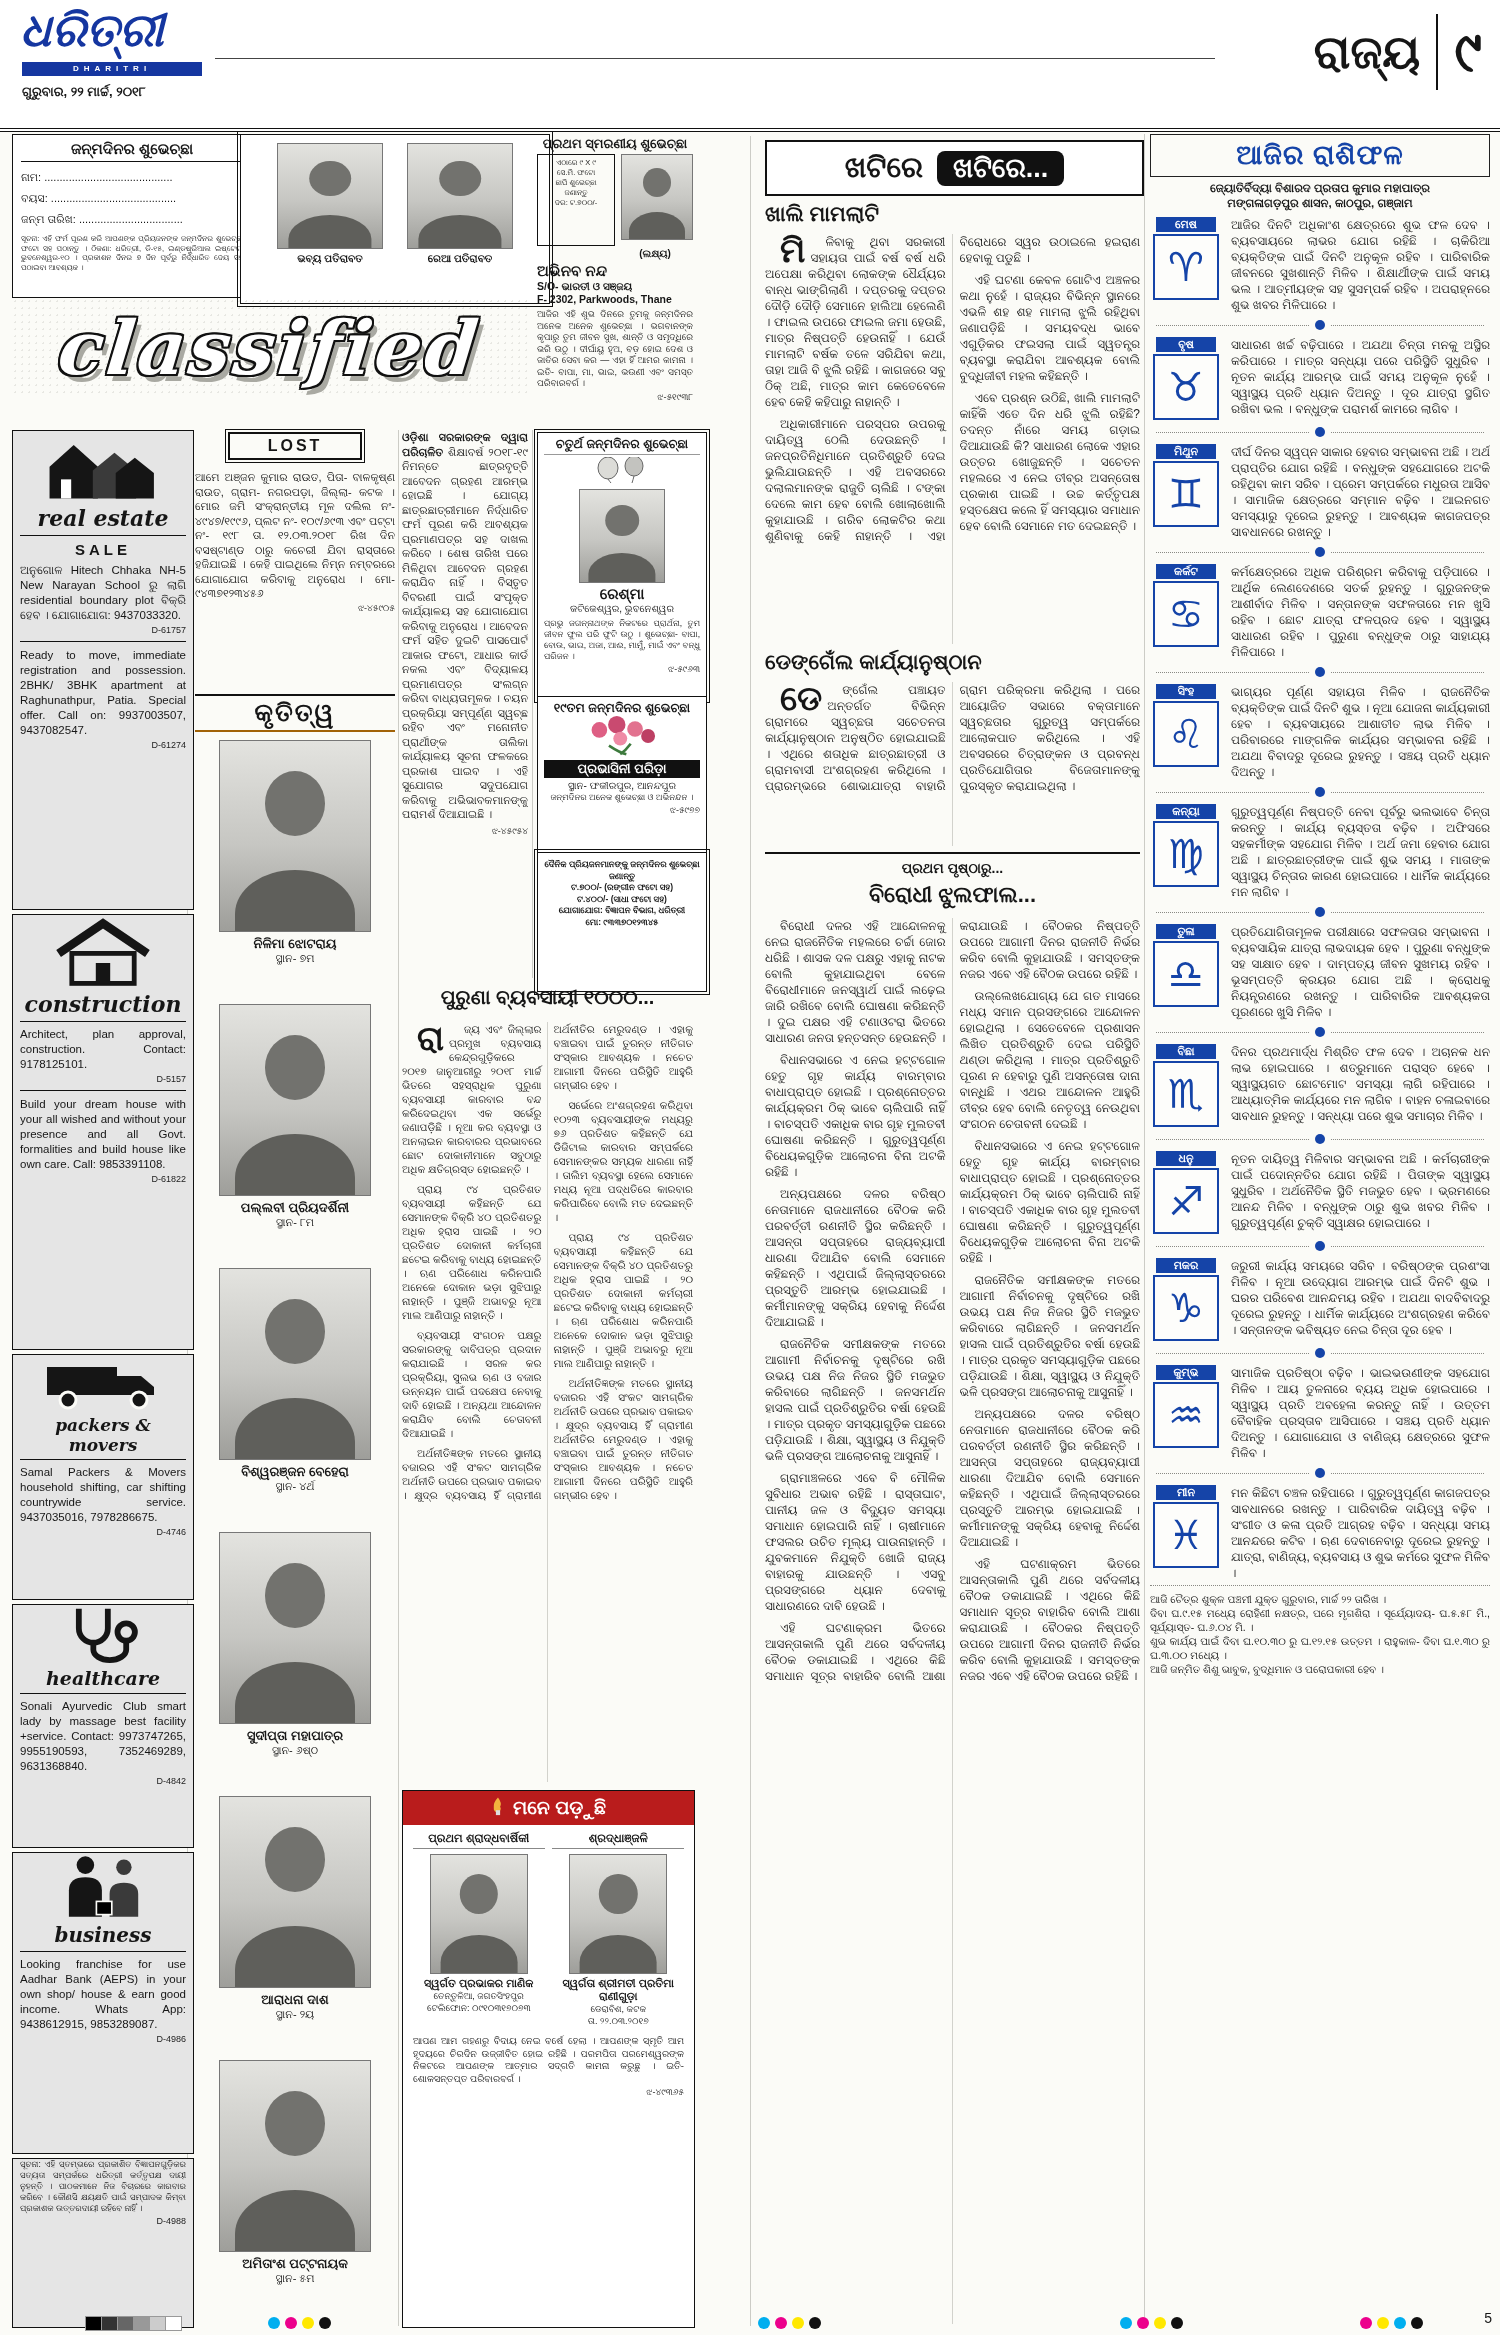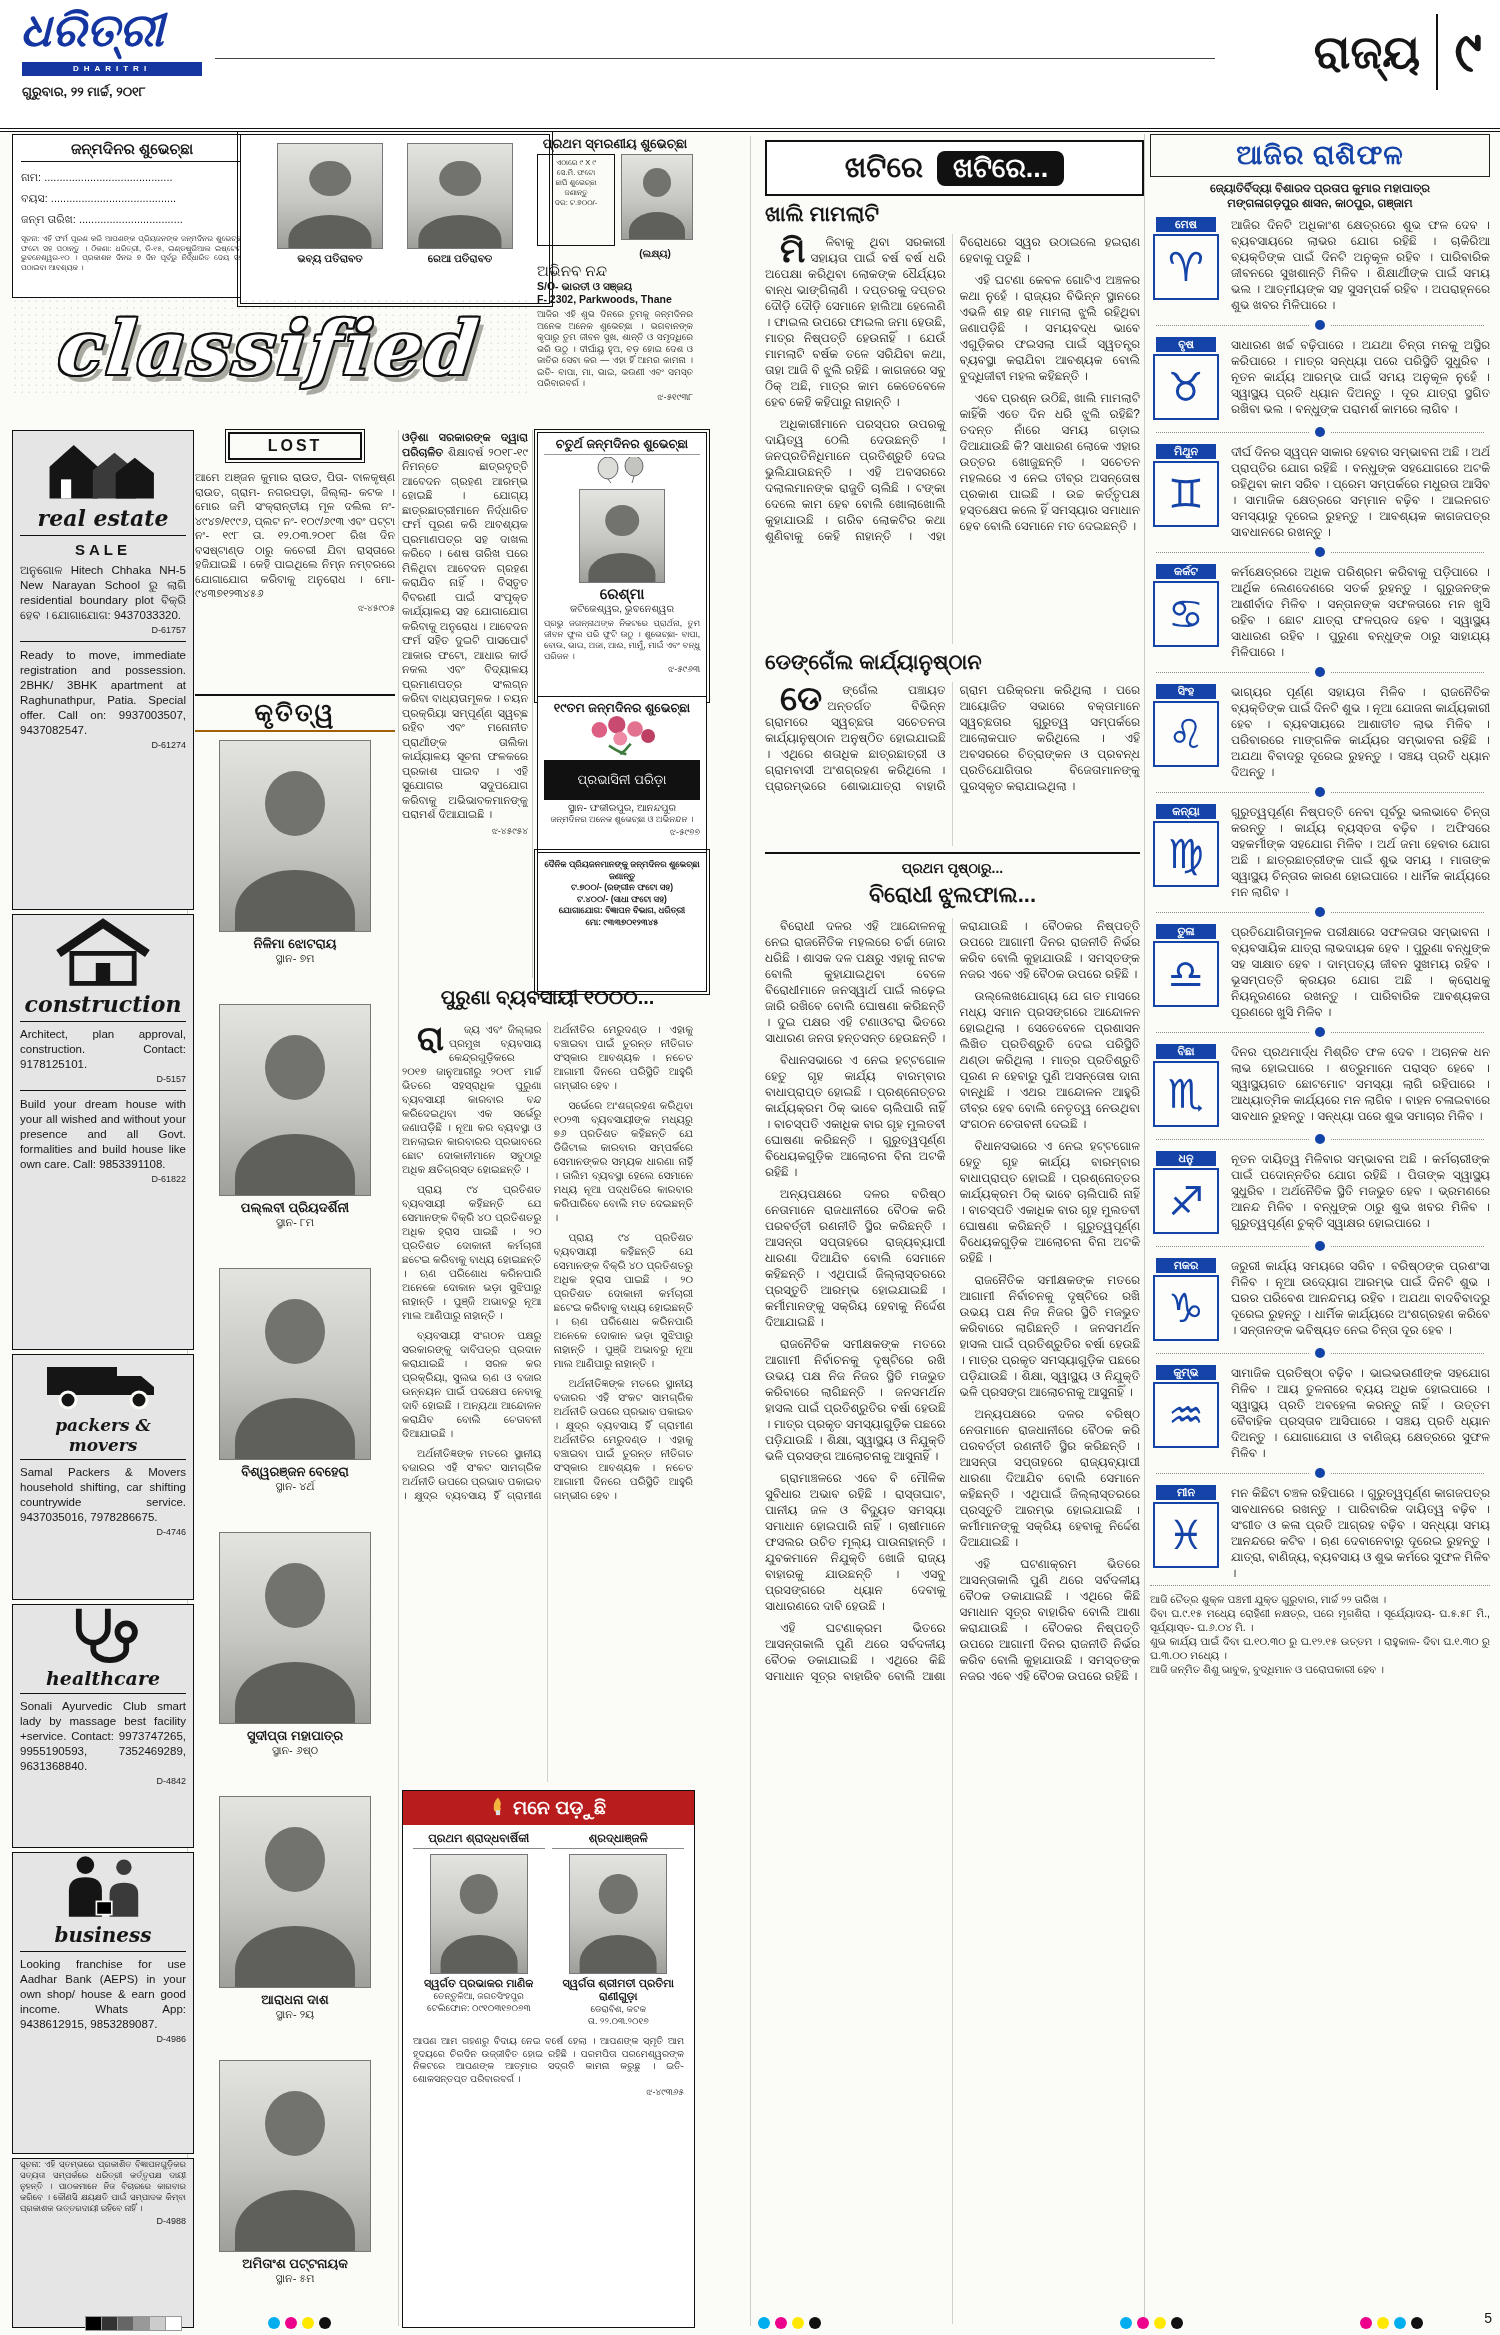--- a/index.html
+++ b/index.html
@@ -45,21 +45,21 @@
   .babyph{width:104px;height:104px;margin:0 auto}
   .babyname{font-size:10.5px;font-weight:bold;margin-top:3px}
   
   #smaraniya{left:537px;top:136px;width:156px}
   #smaraniya .t{font-size:13px;text-align:center;font-weight:bold;line-height:15px}
   #sm-row{display:flex;gap:6px;margin-top:3px}
   #ratemini{width:72px;height:84px;border:1px solid #111;font-size:7.5px;line-height:10px;padding:3px;text-align:center}
   #lakshya{width:72px;height:84px}
   #lakshya-cap{font-size:10px;font-weight:bold;text-align:center;margin-left:80px;margin-top:2px}
   #abhinab{left:537px;top:262px;width:156px;height:166px;overflow:hidden}
-  #abhinab .nm{font-size:15px;font-weight:normal}
+  #abhinab .nm{font-size:15px;font-weight:bold}
   #abhinab .l{font-size:10.5px;font-weight:bold;line-height:13px}
   #abhinab .tx{font-size:9px;line-height:11.5px;text-align:justify;margin-top:3px}
   .adid{font-size:9px;text-align:right;color:#222;margin-top:2px}
   
   #banner{left:12px;top:298px;width:516px;height:100px;display:flex;align-items:center;justify-content:center;
       background:radial-gradient(#e7e7e2 1px,transparent 1px) 0 0/7px 7px}
   #banner span{font-family:"DejaVu Serif",serif;font-style:italic;font-weight:bold;font-size:74px;
       color:#fff;letter-spacing:3px;transform:skewX(-6deg);
       text-shadow:-2px -2px 0 #111,2px -2px 0 #111,-2px 2px 0 #111,2px 2px 0 #111,-2px 0 0 #111,2px 0 0 #111,
                   0 -2px 0 #111,0 2px 0 #111,6px 7px 0 #a9a9a2}
@@ -93,21 +93,21 @@
   #col3a{left:402px;top:430px;width:126px;height:548px;overflow:hidden;font-size:11px;line-height:14.5px;text-align:justify}
   
   #bday4{left:537px;top:432px;width:156px;height:258px;padding:4px 6px;overflow:hidden}
   #bday4 .h{font-size:12.5px;font-weight:bold;text-align:center;border-bottom:1px solid #999;padding-bottom:2px}
   #bday4 .phz{width:84px;height:92px;margin:4px auto 2px}
   #bday4 .nm{font-size:15px;font-weight:bold;text-align:center}
   #bday4 .pl{font-size:10px;text-align:center}
   #bday4 .tx{font-size:8.5px;line-height:11px;text-align:justify;margin-top:3px}
   #bday19{left:537px;top:696px;width:156px;height:150px;padding:4px 6px;overflow:hidden}
   #bday19 .h{font-size:12.5px;font-weight:bold;text-align:center}
-  #bday19 .nm{background:#111;color:#fff;font-size:13px;font-weight:normal;text-align:center;padding:12px 0;margin-top:2px}
+  #bday19 .nm{background:#111;color:#fff;font-size:13px;font-weight:bold;text-align:center;padding:1px 0;margin-top:2px}
   #bday19 .pl{font-size:10px;text-align:center;margin-top:2px}
   #bday19 .tx{font-size:8.5px;line-height:10.5px;text-align:center}
   #ratebox{left:537px;top:852px;width:156px;height:126px;padding:6px;font-size:8.5px;line-height:11.5px;
       text-align:center;font-weight:bold}
   
   #purana-h{left:402px;top:986px;width:291px;font-size:20px;font-weight:bold;text-align:center}
   #purana-t{left:402px;top:1022px;width:291px;height:760px;overflow:hidden;font-size:10.5px;line-height:14px;
       column-count:2;column-gap:12px;column-rule:1px solid #d2d2cc;text-align:justify}
   
   #memorial{left:402px;top:1790px;width:291px;height:536px;border:1.5px solid #111;background:#fff;overflow:hidden}

